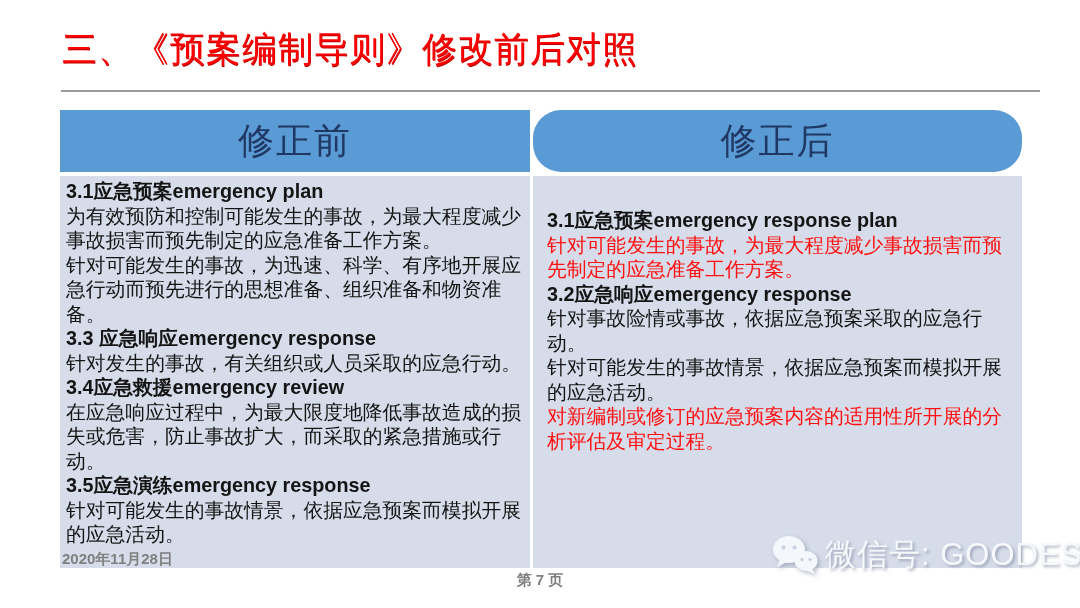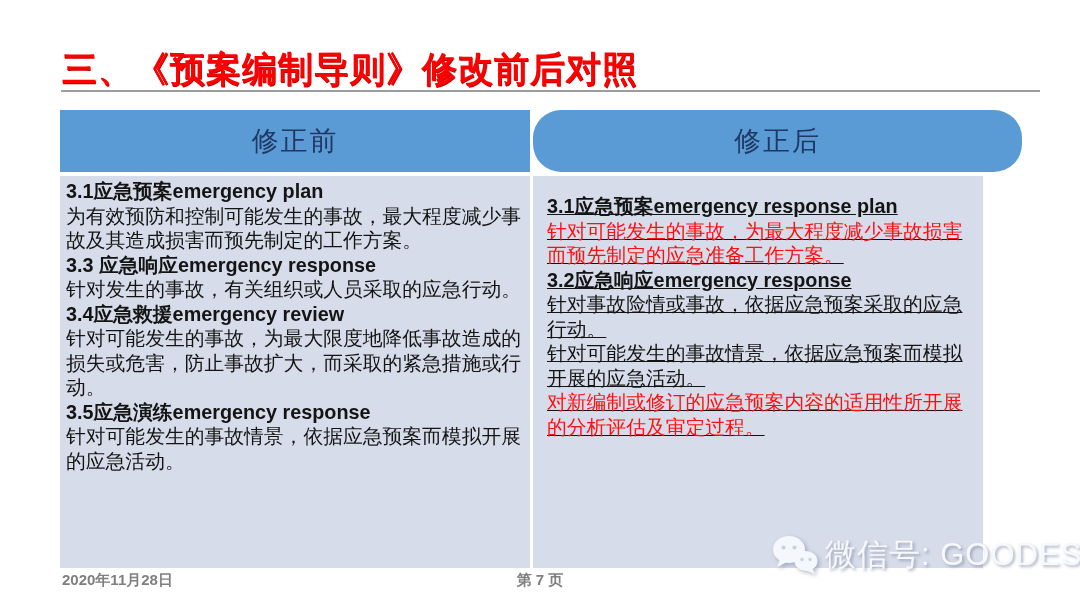--- a/index.html
+++ b/index.html
@@ -15,55 +15,54 @@
   *{margin:0;padding:0;box-sizing:border-box;}
   html,body{width:1080px;height:608px;}
   body{
     position:relative;
     background:#FFFFFF;
     font-family:"Liberation Sans",sans-serif;
     overflow:hidden;
   }
   .slide-title{
     position:absolute;left:62px;top:26px;
-    font-size:35px;font-weight:700;letter-spacing:1px;
+    font-size:35px;font-weight:400;letter-spacing:1px;
     color:var(--title-red);
     text-shadow:0.5px 0.5px 0 #c00000;
     white-space:nowrap;
-    margin-top:20px;
   }
   .title-rule{
     position:absolute;left:61px;top:90px;width:979px;height:2px;
     background:var(--rule-gray);
   }
   .cmp-table{
     position:absolute;left:60px;top:110px;width:962px;
   }
   .thead{display:flex;gap:3px;background:#fff;}
   .th{
     background:var(--header-bg);
     color:var(--header-text);
     height:62px;line-height:62px;text-align:center;
-    font-size:27px;font-weight:500;letter-spacing:2px;
+    font-size:36px;font-weight:500;letter-spacing:2px;
   }
   .th.before{width:470px;}
   .th.after{width:489px;border-radius:28px;}
   .tbody{display:flex;gap:3px;margin-top:4px;background:#fff;}
   .cell{
     background:var(--cell-bg);
     min-height:392px;
     font-size:19.8px;line-height:24.5px;
     color:var(--body-text);
   }
   .cell.before{width:470px;padding:3px 4px 1px 6px;}
-  .cell.after{width:450px;padding:18px 8px 0 14px;text-decoration:underline;}
+  .cell.after{width:489px;padding:32px 8px 0 14px;}
   .ph{font-weight:700;}
   .red{color:var(--highlight-red);}
   .footer-date{
-    position:absolute;left:62px;top:571px;
+    position:absolute;left:62px;top:550px;
     font-size:15px;font-weight:600;color:var(--footer-gray);
   }
   .footer-page{
     position:absolute;left:0;top:571px;width:1080px;text-align:center;
     font-size:15px;font-weight:600;color:var(--footer-gray);
   }
   .watermark{
     position:absolute;left:772px;top:534px;
     display:flex;align-items:center;gap:7px;
     color:#F6F8FC;
@@ -85,31 +84,32 @@
 <div class="cmp-table">
   <div class="thead">
     <div class="th before">修正前</div>
     <div class="th after">修正后</div>
   </div>
   <div class="tbody">
 
     <div class="cell before">
       <div class="para">
         <div class="ph">3.1应急预案emergency plan</div>
-        <div class="pb">为有效预防和控制可能发生的事故，最大程度减少事故及其造成损害而预先制定的工作方案。</div>
+        <div class="pb">为有效预防和控制可能发生的事故，为最大程度减少事故损害而预先制定的应急准备工作方案。</div>
       </div>
       <div class="para">
+        <div class="pb">针对可能发生的事故，为迅速、科学、有序地开展应急行动而预先进行的思想准备、组织准备和物资准备。</div>
       </div>
       <div class="para">
         <div class="ph">3.3 应急响应emergency response</div>
         <div class="pb">针对发生的事故，有关组织或人员采取的应急行动。</div>
       </div>
       <div class="para">
         <div class="ph">3.4应急救援emergency review</div>
-        <div class="pb">针对可能发生的事故，为最大限度地降低事故造成的损失或危害，防止事故扩大，而采取的紧急措施或行动。</div>
+        <div class="pb">在应急响应过程中，为最大限度地降低事故造成的损失或危害，防止事故扩大，而采取的紧急措施或行动。</div>
       </div>
       <div class="para">
         <div class="ph">3.5应急演练emergency response</div>
         <div class="pb">针对可能发生的事故情景，依据应急预案而模拟开展的应急活动。</div>
       </div>
     </div>
 
     <div class="cell after">
       <div class="para">
         <div class="ph">3.1应急预案emergency response plan</div>

